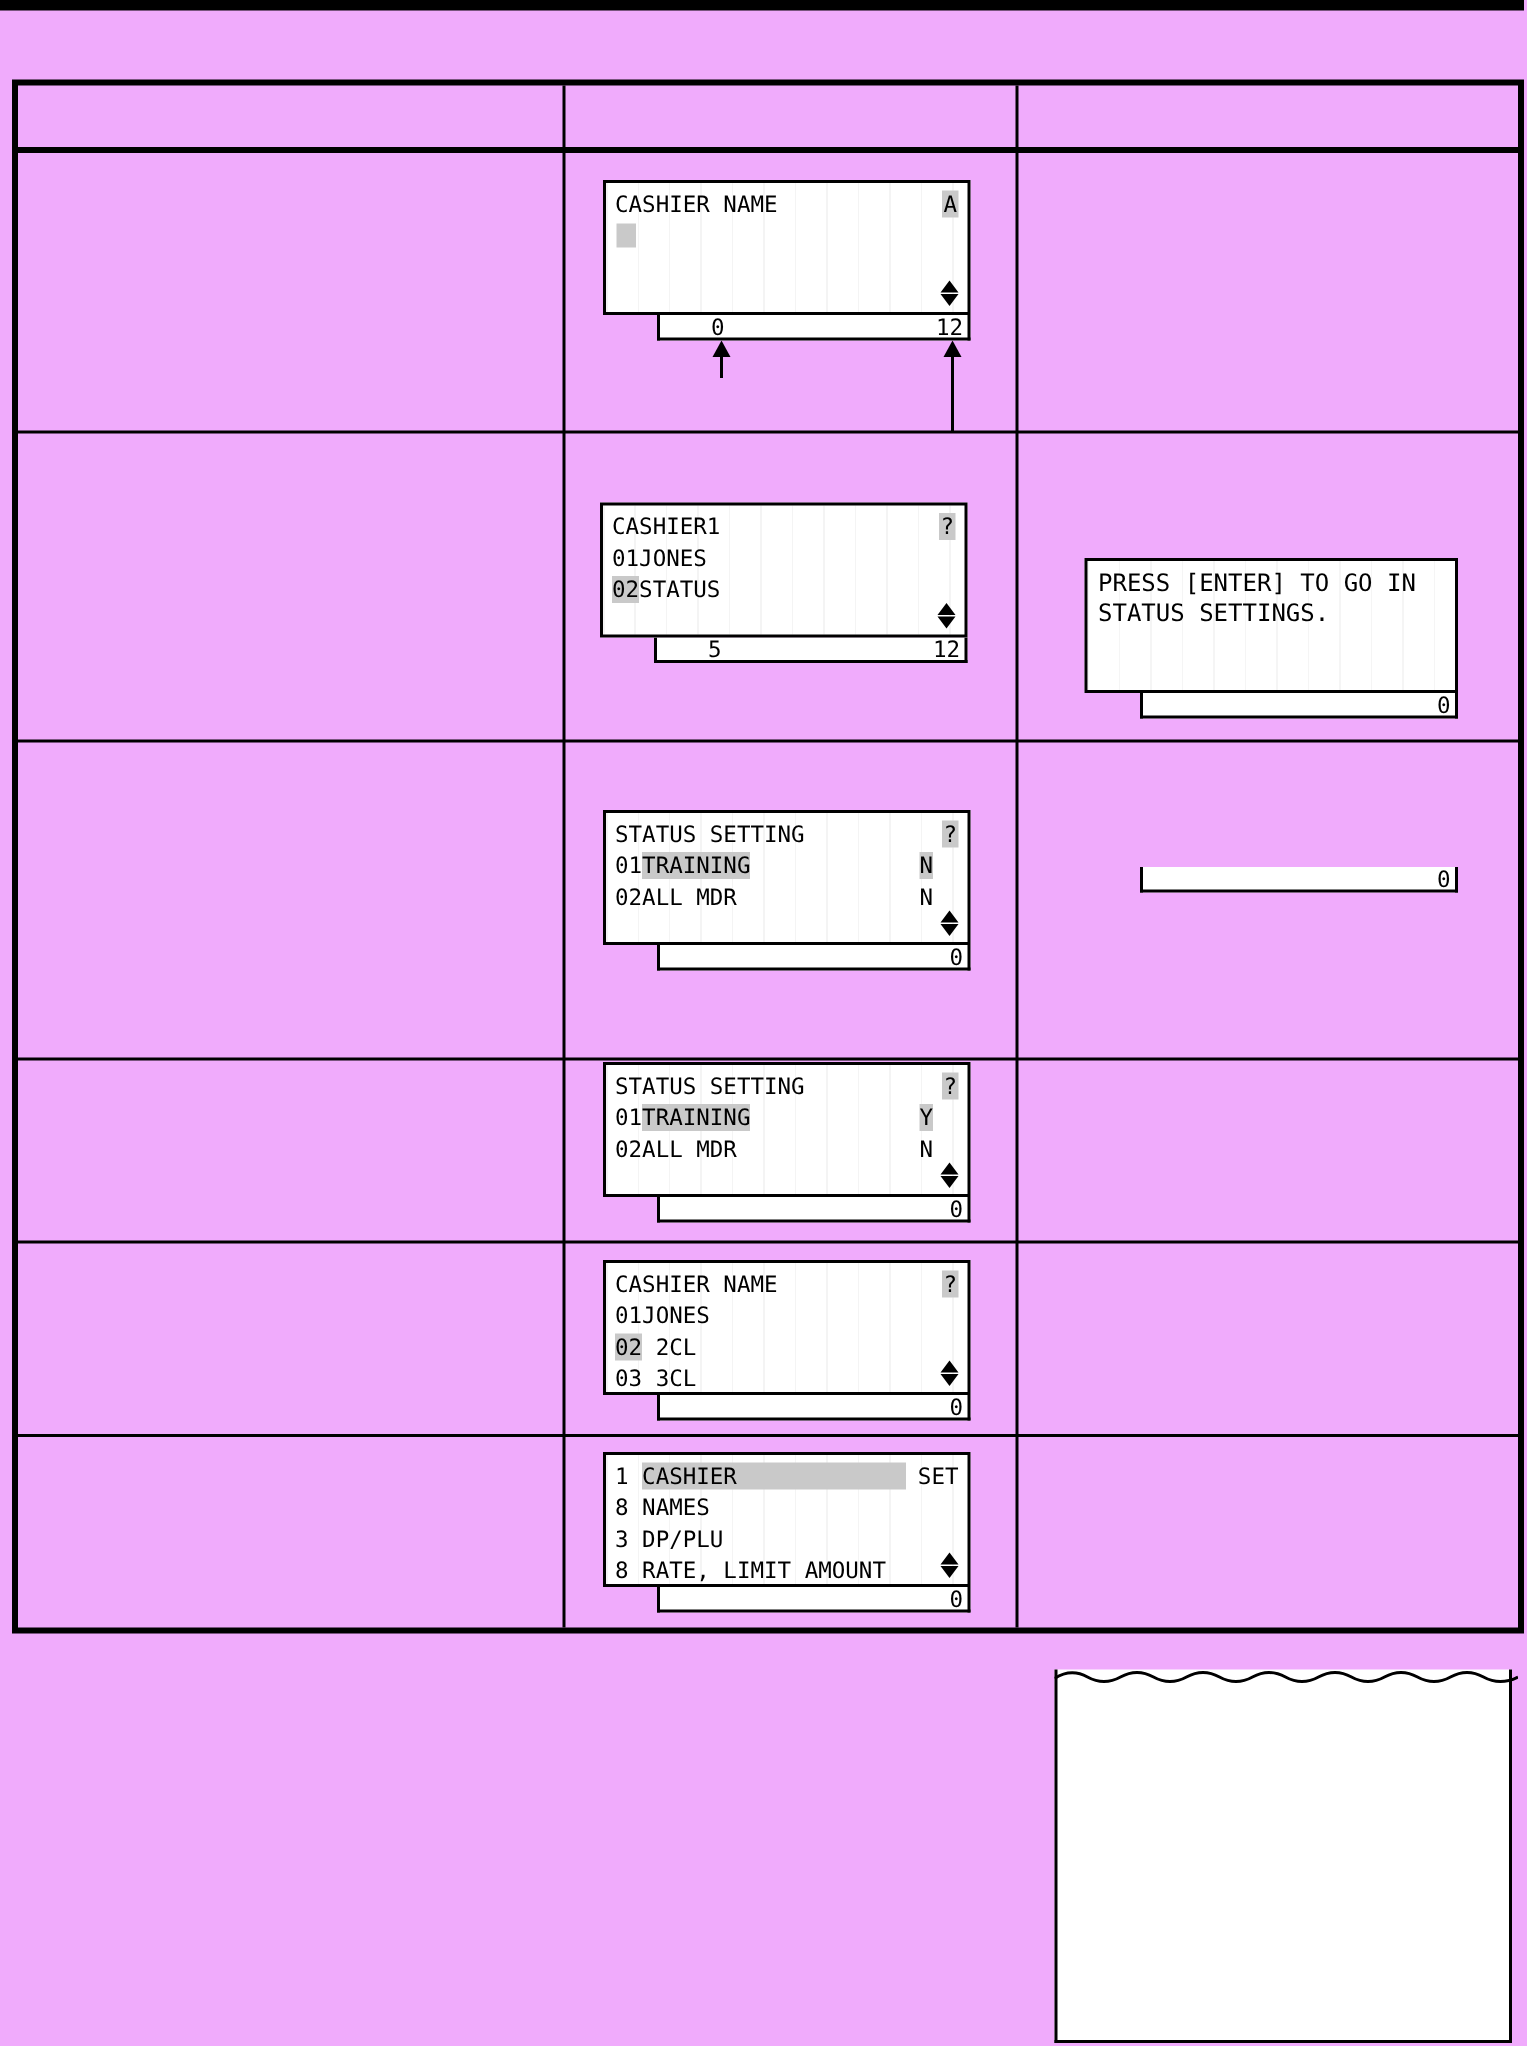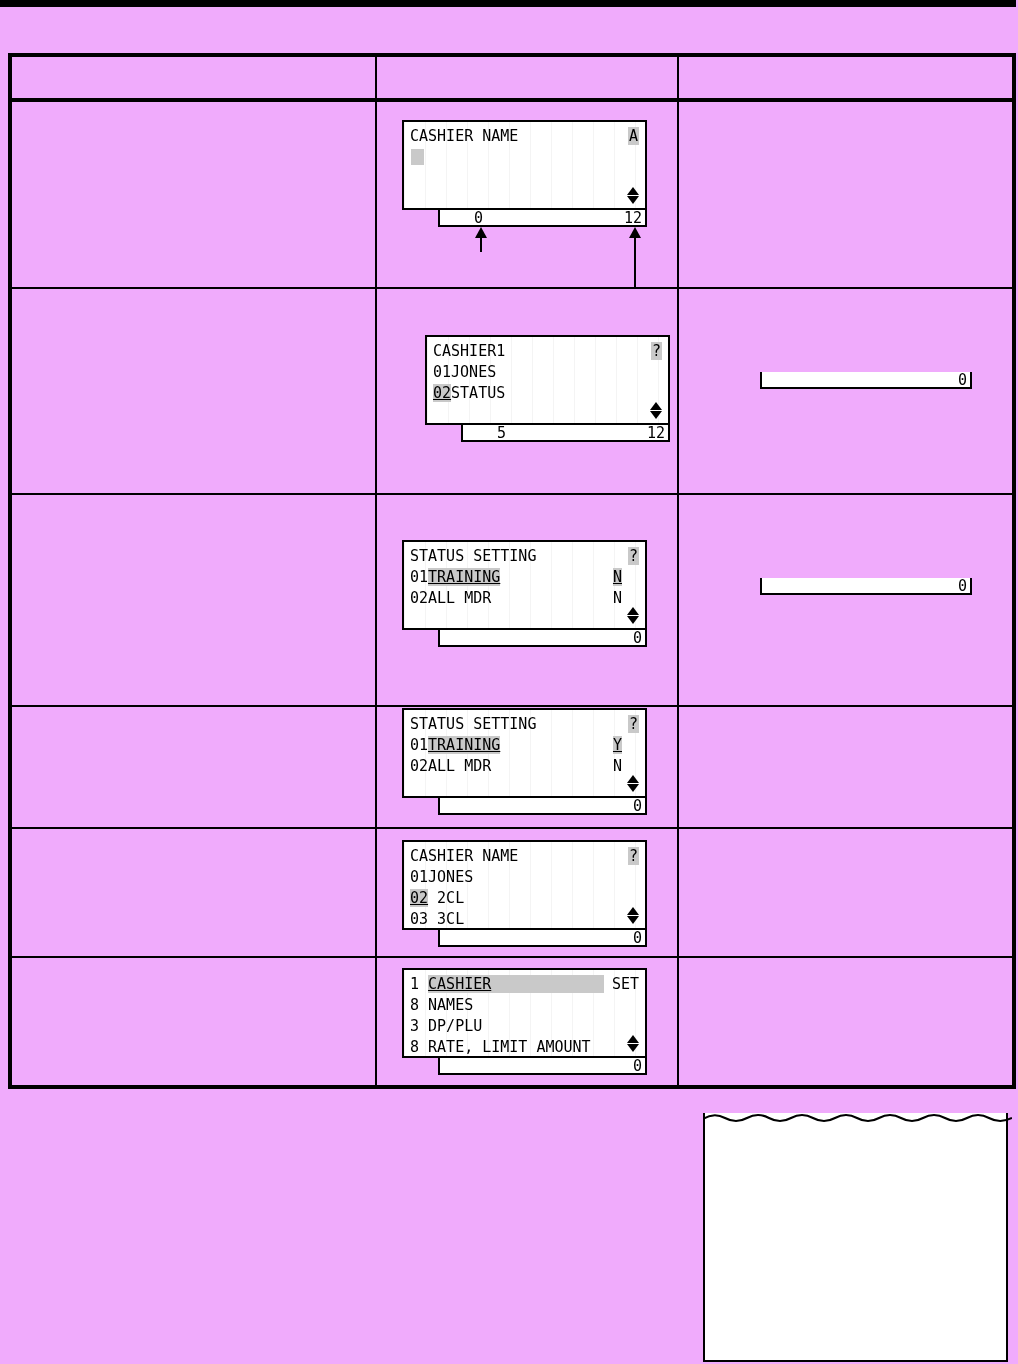--- a/index.html
+++ b/index.html
@@ -27,21 +27,21 @@
   
   .lcd { position:absolute; width:245px; }
   .lcd-body {
     position:relative; border:2px solid #000; height:90px;
     padding:3px 6px; background:#fff;
     background-image:repeating-linear-gradient(90deg, rgba(0,0,0,0.045) 0 1px, transparent 1px 21px);
   }
   .l { display:flex; align-items:center; height:21px; font-size:15px; }
   .l span { white-space:pre; }
   .fill { flex:1; }
-  .hl { background:#c9c9c9;text-decoration:underline; }
+  .hl { background:#c9c9c9; }
   .badge { background:#c9c9c9; padding:0 1px; }
   .vcol { margin-right:17px; }
   .wide-hl { display:inline-block; width:176px; }
   .cursor-block { display:inline-block; width:13px; height:16px; background:#c9c9c9; margin-left:1px; }
 
   .udarrow { position:absolute; right:6px; bottom:4px; width:12px;
              display:flex; flex-direction:column; align-items:center; }
   .udarrow .tu { width:0; height:0; border-left:6px solid transparent;
                  border-right:6px solid transparent; border-bottom:8px solid #000; }
   .udarrow .td { width:0; height:0; border-left:6px solid transparent;
@@ -117,21 +117,21 @@
   </div>
   <div class="ptr" style="left:474px;top:227px;height:25px">
     <i class="head"></i>
       <i class="stem"></i>
   </div>
   <div class="ptr" style="left:628px;top:227px;height:61px">
     <i class="head"></i>
       <i class="stem"></i>
   </div>
 
-  <div class="lcd" style="left:425px;top:335px">
+  <div class="lcd" style="left:400px;top:335px">
     <div class="lcd-body">
       <div class="l">
         <span>CASHIER1</span>
         <span class="fill"></span>
         <span class="badge">?</span>
       </div>
       <div class="l">
         <span>01JONES</span>
       </div>
       <div class="l">
@@ -143,20 +143,28 @@
           <i class="td"></i>
         </span>
     </div>
     <div class="counter">
       <span class="c-left">5</span>
       <span class="c-right">12</span>
     </div>
   </div>
 
   <div class="note" style="left:723px;top:372px">
+    <div class="note-body">
+      <div class="l">
+          <span>PRESS [ENTER] TO GO IN</span>
+        </div>
+      <div class="l">
+          <span>STATUS SETTINGS.</span>
+        </div>
+    </div>
     <div class="counter">
       <span class="c-right">0</span>
     </div>
   </div>
 
   <div class="lcd" style="left:402px;top:540px">
     <div class="lcd-body">
       <div class="l">
         <span>STATUS SETTING</span>
         <span class="fill"></span>

